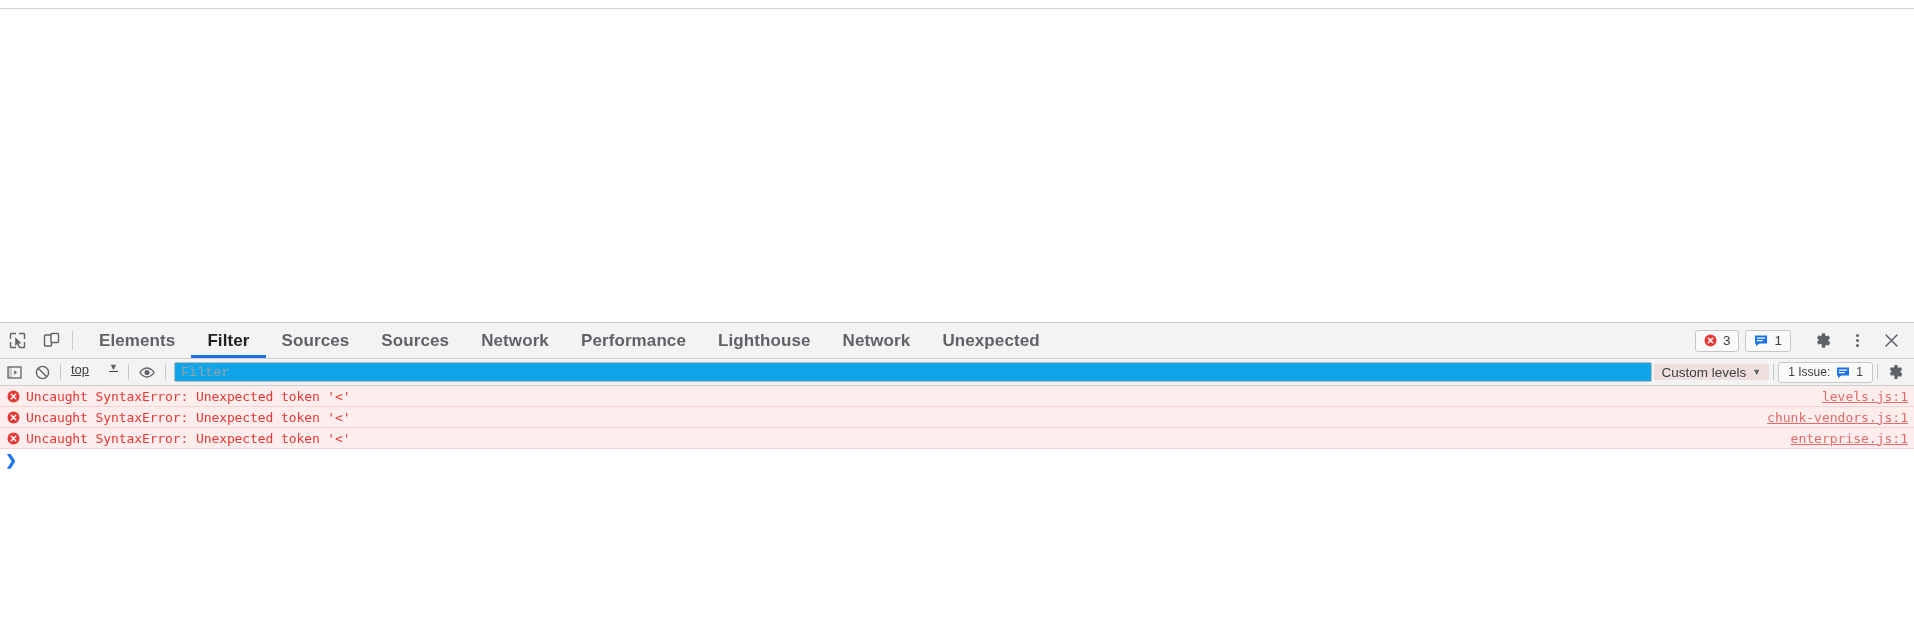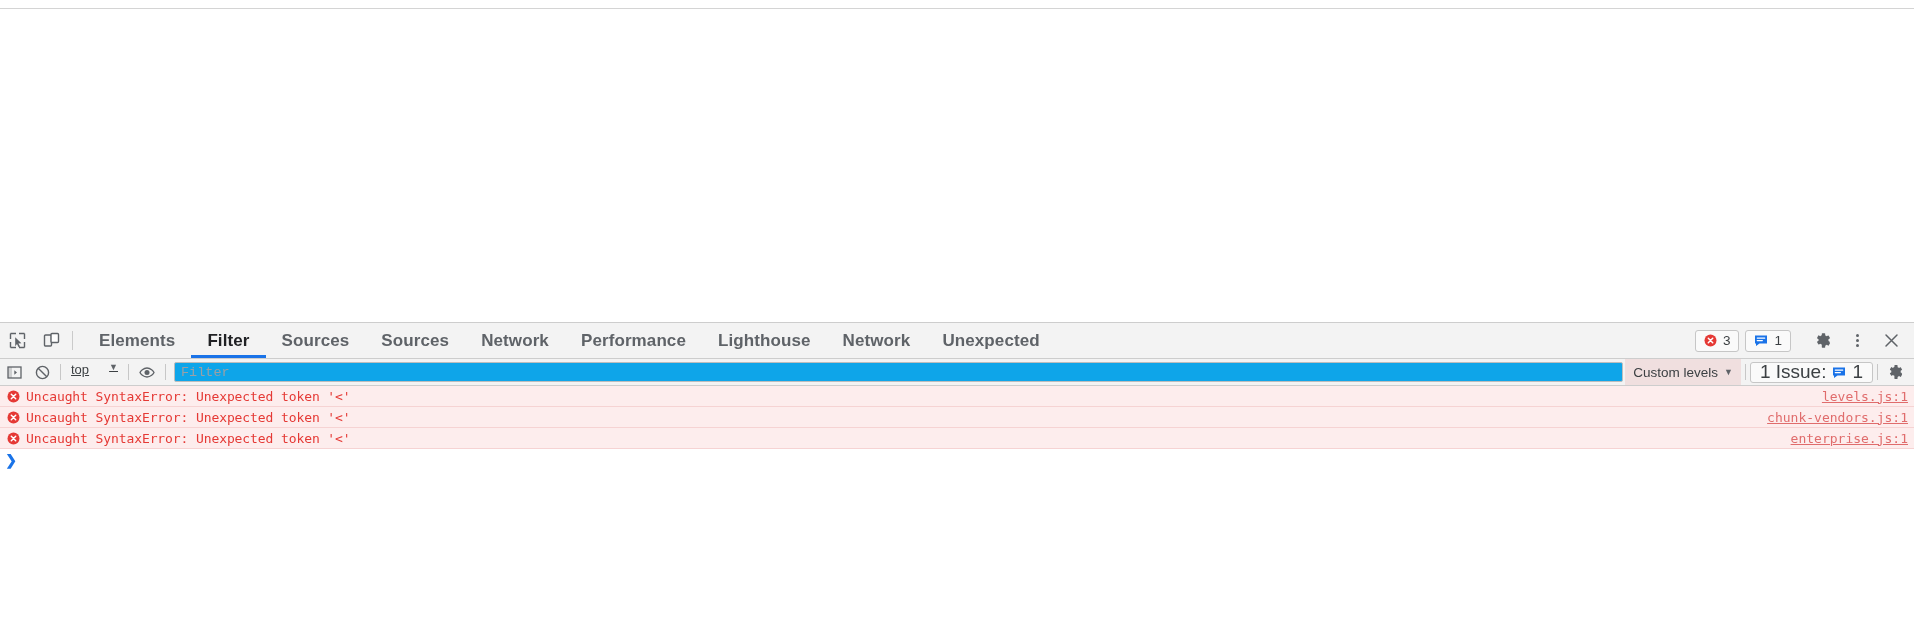--- a/index.html
+++ b/index.html
@@ -170,38 +170,38 @@
     font-size: 13.5px;
     color: #202124;
     box-sizing: border-box;
     outline: none;
   }
   #filter-input::placeholder { color: #9aa0a6; }
   #levels-selector {
     display: flex;
     align-items: center;
     gap: 6px;
-    height: 26px;
+    height: 16px;
     padding: 0 8px;
     font-size: 13.5px;
     color: #3c4043;
     background: #f0dfdf;
     cursor: pointer;
     flex: 0 0 auto;
   }
   #issues-pill {
     display: flex;
     align-items: center;
     gap: 6px;
     height: 21px;
     padding: 0 9px;
     border: 1px solid #c6c6c6;
     border-radius: 3px;
     background: #fafafa;
-    font-size: 19px;
+    font-size: 12px;
     color: #3c4043;
     cursor: pointer;
     flex: 0 0 auto;
     box-sizing: border-box;
     justify-content: flex-end;
   }
 
   
   #console-messages {
     position: relative;

